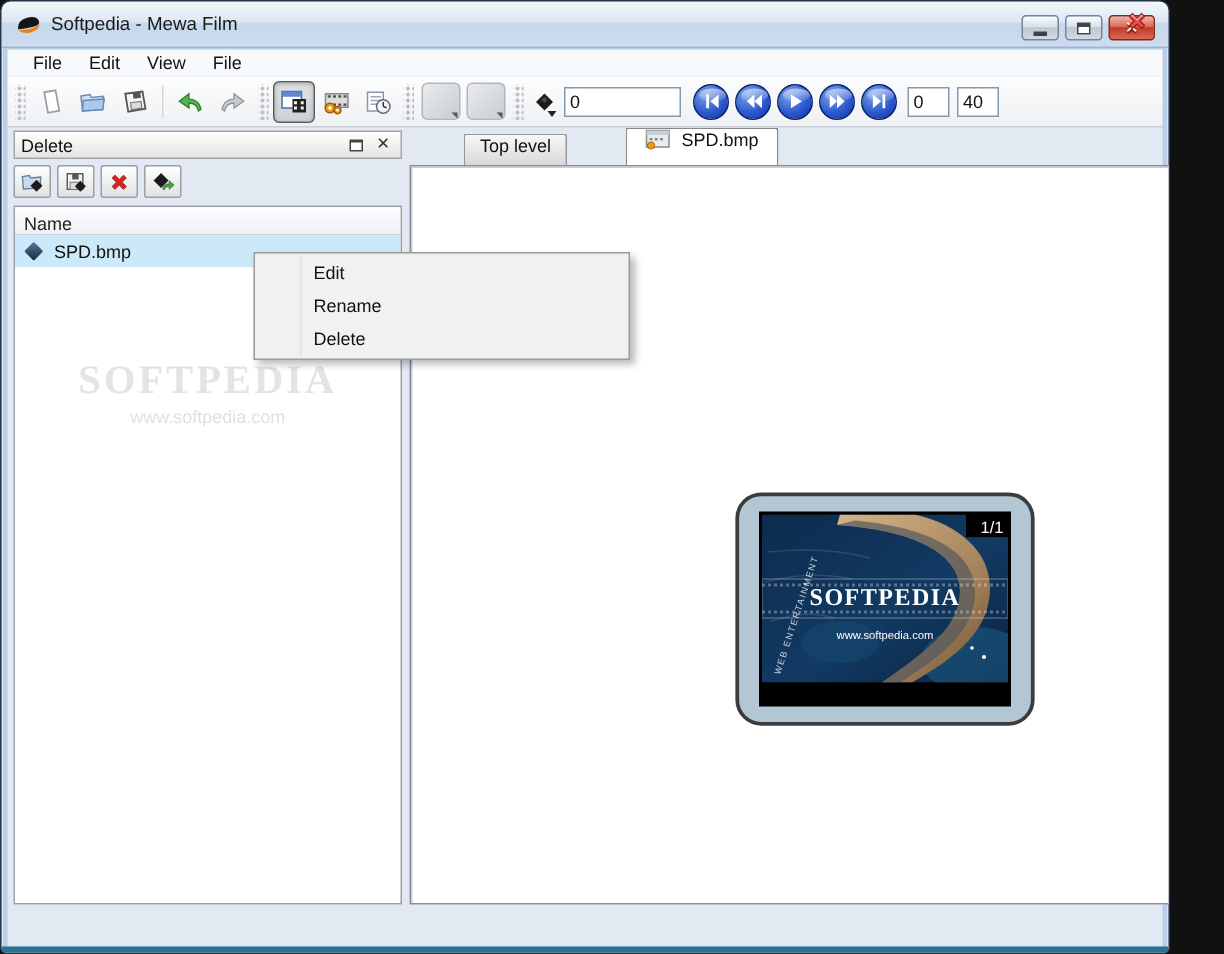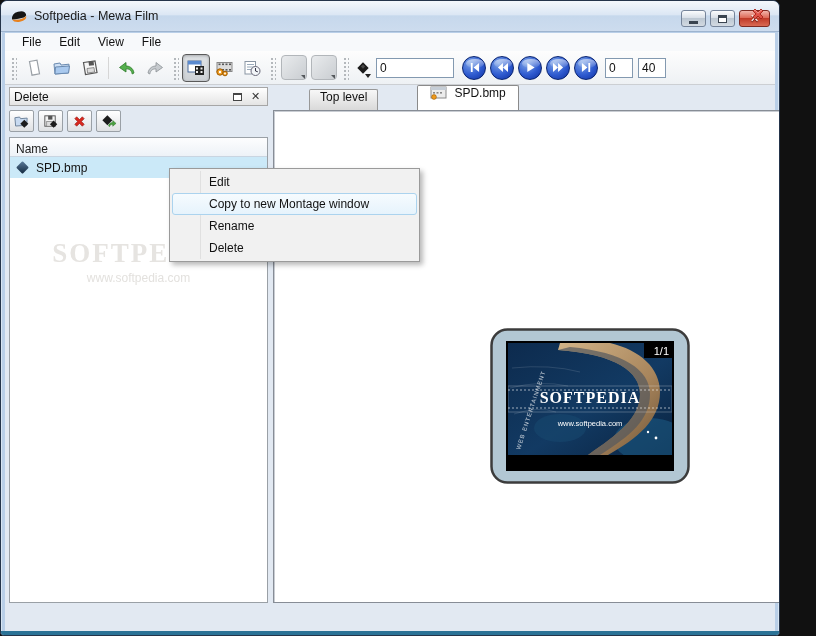--- a/index.html
+++ b/index.html
@@ -414,23 +414,20 @@
         <text x="179" y="27" text-anchor="end" font-family="Liberation Sans, sans-serif" font-size="11" fill="#ffffff">1/1</text>
       </svg>
     </div>
   </div>
 
   <div class="ctxmenu">
     <div class="gutterline"></div>
     <div class="cmi">
       <span>Edit</span>
     </div>
-    <div class="cmi hl">
-      <span>Copy to new Montage window</span>
-    </div>
     <div class="cmi">
       <span>Rename</span>
     </div>
     <div class="cmi">
       <span>Delete</span>
     </div>
   </div>
 
   <div class="bottom-edge"></div>
 </div>

